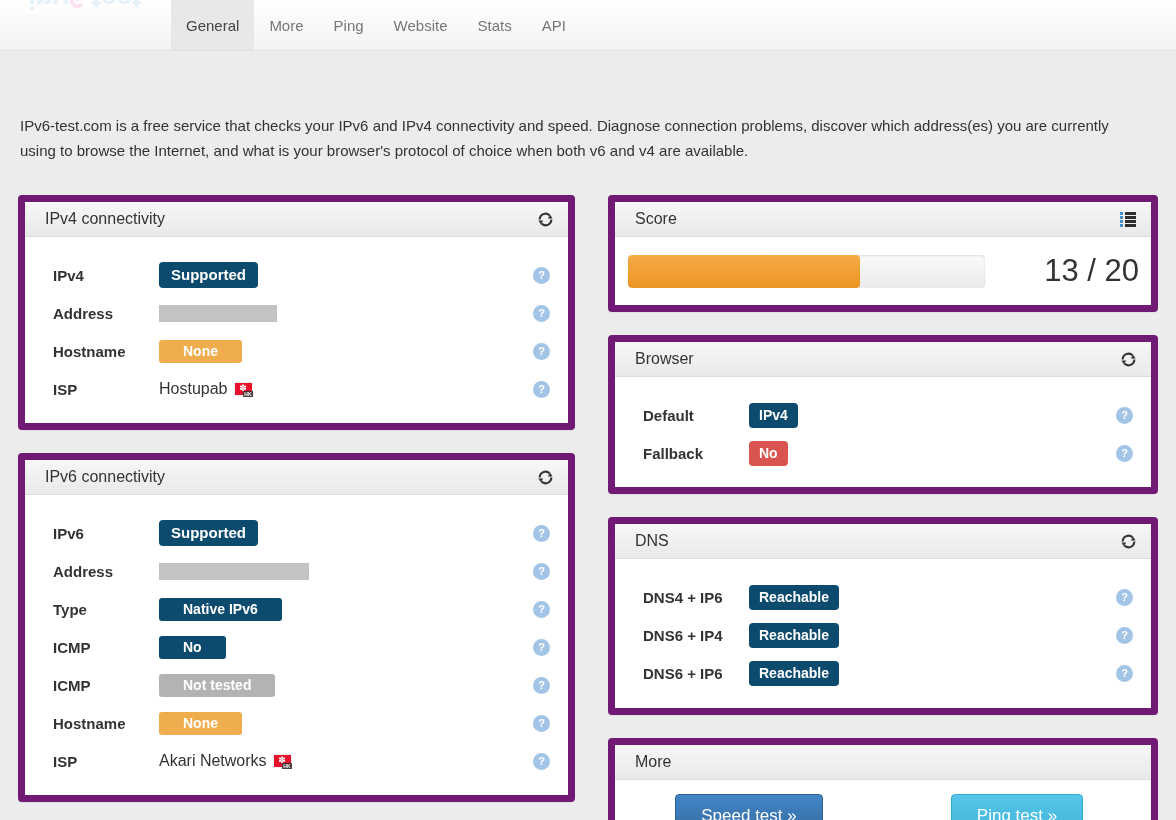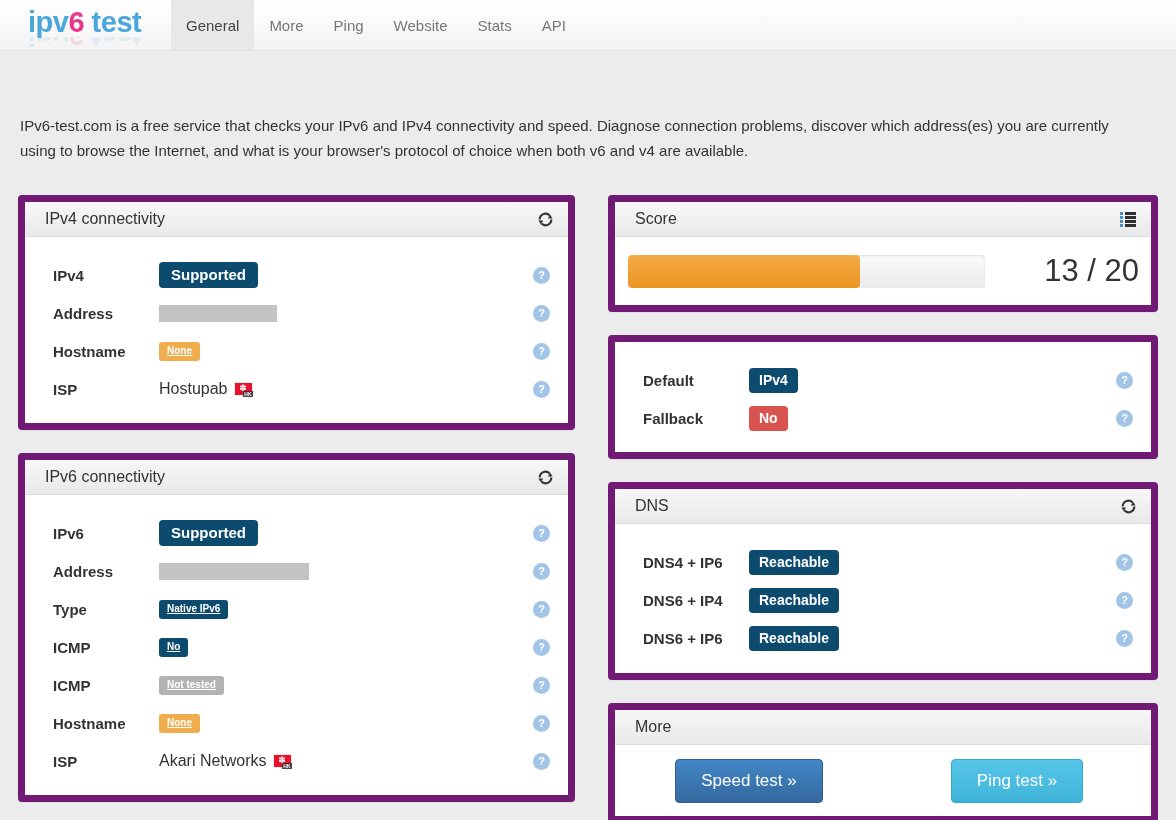--- a/index.html
+++ b/index.html
@@ -35,21 +35,21 @@
   
   .row { display:flex; align-items:center; height:22px; margin-bottom:16px; }
   .row:last-child { margin-bottom:6px;justify-content:center; }
   .rlabel { width:106px; flex-shrink:0; font-weight:bold; font-size:15px; color:#333; }
   .help { margin-left:auto; width:17px; height:17px; border-radius:50%; background:#a2c4e6; color:#fff;
           font-size:11px; font-weight:bold; display:flex; align-items:center; justify-content:center; cursor:pointer; flex-shrink:0; }
 
   .badge { display:inline-block; color:#fff; font-weight:bold; border-radius:4px; line-height:1; }
   .badge.lg { font-size:15px; padding:5px 12px 6px; }
   .badge.md { font-size:14px; padding:5px 10px 6px; }
-  .badge.sm { font-size:10px; padding:4px 8px 5px; border-radius:3px;text-decoration:underline; }
+  .badge.sm { font-size:14px; padding:4px 24px 5px; border-radius:3px; }
   .badge[data-variant="success"] { background:#0c4a6e; }
   .badge[data-variant="warning"] { background:#f0ad4e; }
   .badge[data-variant="danger"]  { background:#d9534f; }
   .badge[data-variant="default"] { background:#b3b3b3; }
 
   .redact { height:17px; background:#c3c3c3; }
   .redact.v4 { width:118px; }
   .redact.v6 { width:150px; }
 
   .isp-value { font-size:16px; color:#333; display:flex; align-items:center; gap:7px; }
@@ -77,21 +77,20 @@
   .btn.ping  { background:linear-gradient(#55c5e8,#3fb4d8); border:1px solid #35a9cf; }
 
   .dns .panel-body { padding-bottom:24px; }
   .dns .row:last-child { margin-bottom:0; }
 </style>
 </head>
 <body>
 
 <div class="navbar">
   <div class="logo-wrap">
-    <div class="logo-text"><span class="logo-blue">ipv</span><span class="logo-pink">6</span><span class="logo-blue"> test</span></div>
     <div class="logo-reflect"><span class="logo-blue">ipv</span><span class="logo-pink">6</span><span class="logo-blue"> test</span></div>
   </div>
   <div class="nav-tabs">
     <div class="tab active">General</div>
     <div class="tab">More</div>
     <div class="tab">Ping</div>
     <div class="tab">Website</div>
     <div class="tab">Stats</div>
     <div class="tab">API</div>
   </div>
@@ -236,50 +235,63 @@
         </div>
         <div class="score-body">
           <div class="progress">
             <div class="progress-fill" style="width: 65%;"></div>
           </div>
           <div class="score-text">13 / 20</div>
         </div>
       </div>
 
       <div class="panel">
-        <div class="panel-body">
-          <div class="row">
-            <span class="rlabel">Default</span>
-            <span class="badge md" data-variant="success">IPv4</span>
-            <span class="help">?</span>
-          </div>
-          <div class="row">
-            <span class="rlabel">Fallback</span>
-            <span class="badge md" data-variant="danger">No</span>
-            <span class="help">?</span>
-          </div>
-        </div>
-      </div>
-
-      <div class="panel dns">
-        <div class="panel-heading">
-          <span>DNS</span>
+        <div class="panel-heading">
+          <span>Browser</span>
           <span class="hicon">
             <svg width="17" height="17" viewBox="0 0 17 17">
                 <g fill="none" stroke="#333" stroke-width="2.1">
                   <path d="M14.3 8.5a5.8 5.8 0 0 1-9.9 4.1"></path>
                   <path d="M2.7 8.5a5.8 5.8 0 0 1 9.9-4.1"></path>
                 </g>
                 <path fill="#333" d="M1.4 9.4h4.8l-2.4 3.8z"></path>
                 <path fill="#333" d="M15.6 7.6h-4.8l2.4-3.8z"></path>
               </svg>
           </span>
         </div>
         <div class="panel-body">
           <div class="row">
+            <span class="rlabel">Default</span>
+            <span class="badge md" data-variant="success">IPv4</span>
+            <span class="help">?</span>
+          </div>
+          <div class="row">
+            <span class="rlabel">Fallback</span>
+            <span class="badge md" data-variant="danger">No</span>
+            <span class="help">?</span>
+          </div>
+        </div>
+      </div>
+
+      <div class="panel dns">
+        <div class="panel-heading">
+          <span>DNS</span>
+          <span class="hicon">
+            <svg width="17" height="17" viewBox="0 0 17 17">
+                <g fill="none" stroke="#333" stroke-width="2.1">
+                  <path d="M14.3 8.5a5.8 5.8 0 0 1-9.9 4.1"></path>
+                  <path d="M2.7 8.5a5.8 5.8 0 0 1 9.9-4.1"></path>
+                </g>
+                <path fill="#333" d="M1.4 9.4h4.8l-2.4 3.8z"></path>
+                <path fill="#333" d="M15.6 7.6h-4.8l2.4-3.8z"></path>
+              </svg>
+          </span>
+        </div>
+        <div class="panel-body">
+          <div class="row">
             <span class="rlabel">DNS4 + IP6</span>
             <span class="badge md" data-variant="success">Reachable</span>
             <span class="help">?</span>
           </div>
           <div class="row">
             <span class="rlabel">DNS6 + IP4</span>
             <span class="badge md" data-variant="success">Reachable</span>
             <span class="help">?</span>
           </div>
           <div class="row">

